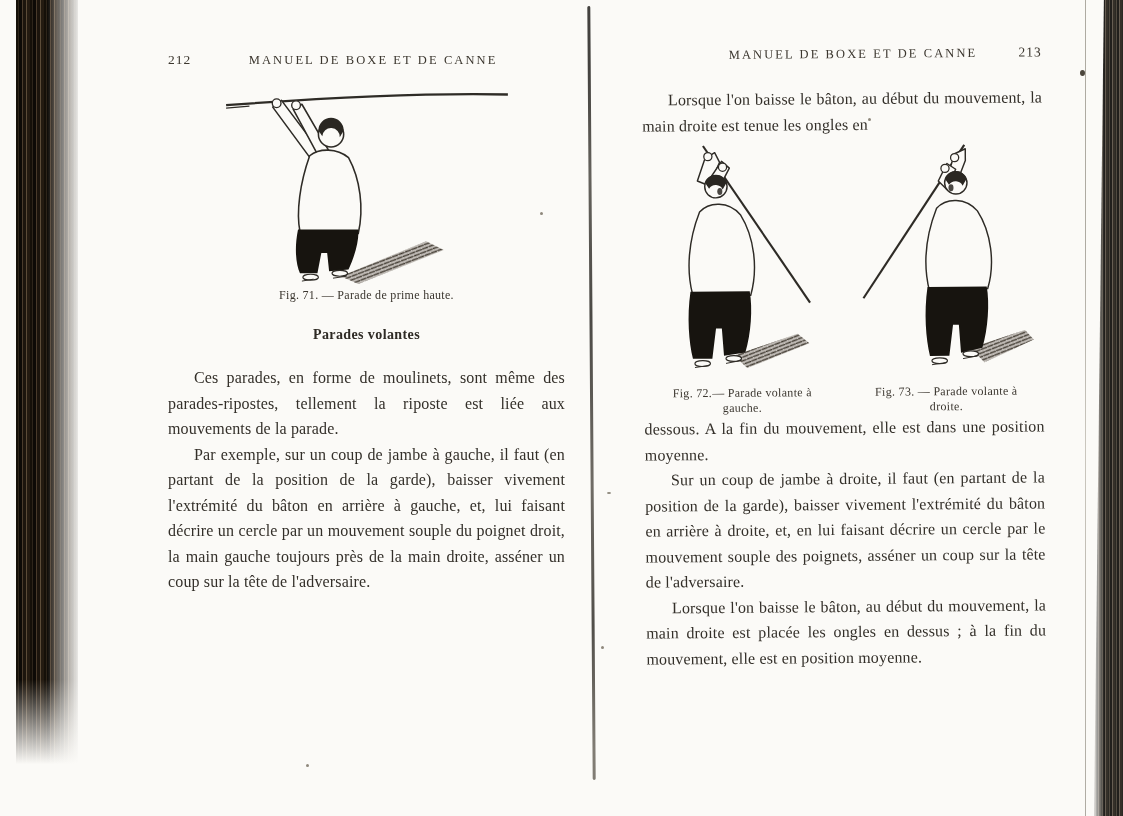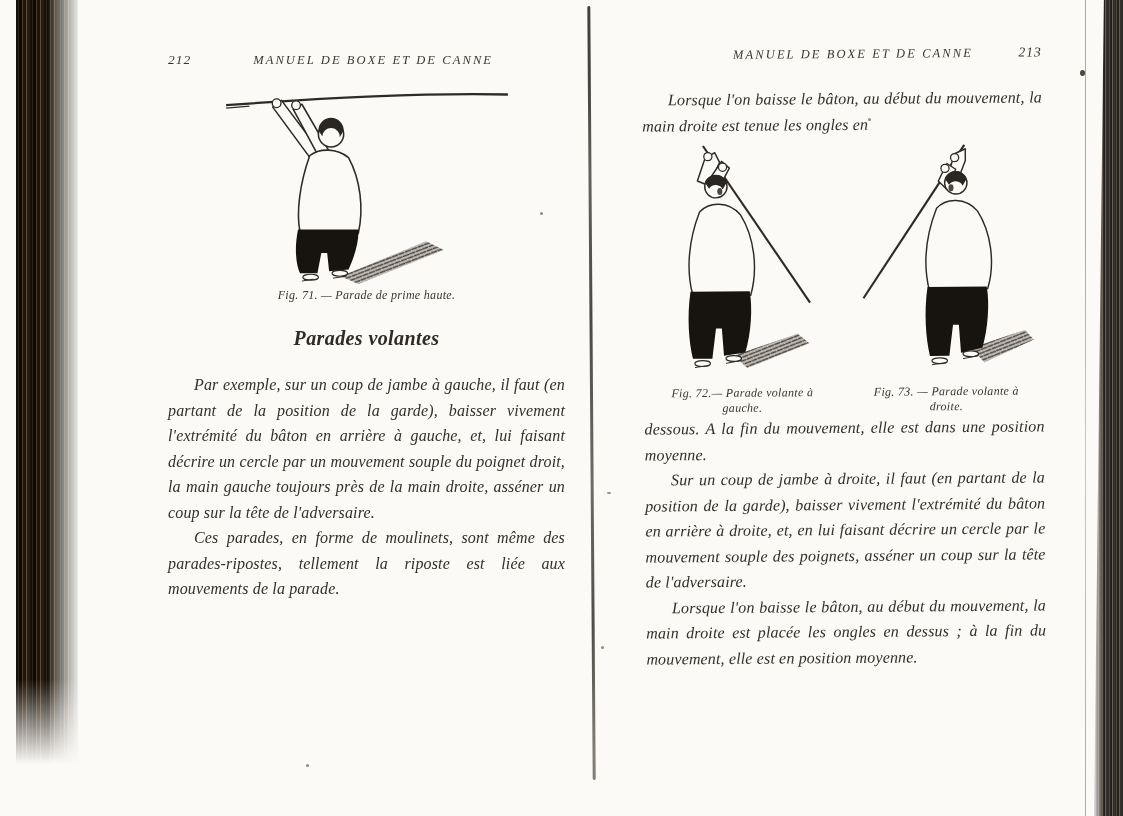--- a/index.html
+++ b/index.html
@@ -3,21 +3,21 @@
 <meta charset="utf-8">
 <style>
   html,body{margin:0;padding:0;}
   body{
     width:1123px;height:816px;overflow:hidden;
     background:#fdfdfc;
     font-family:"Liberation Serif","DejaVu Serif",serif;
     color:#332f29;
     position:relative;
   }
-  .scan{position:absolute;inset:0;background:#fbfaf7;font-style:italic;}
+  .scan{position:absolute;inset:0;background:#fbfaf7;}
 
   
   .edge-left{
     position:absolute;left:16px;top:0;width:62px;height:772px;
     background:
       linear-gradient(90deg, rgba(251,250,247,0) 0 50%, rgba(251,250,247,.45) 72%, rgba(251,250,247,.92) 100%),
       linear-gradient(180deg, rgba(251,250,247,0) 88%, #fbfaf7 99%),
       repeating-linear-gradient(90deg,#151009 0 2px,#2e251a 2px 3px,#0d0a06 3px 6px,#4a3b2b 6px 7px,#1c150d 7px 10px,#5c4c38 10px 11px,#241b11 11px 14px);
   }
   .gutter-line{
@@ -51,21 +51,21 @@
 
   p.body{
     font-size:16px;line-height:25.5px;margin:0;
     text-align:justify;letter-spacing:.15px;
   }
   p.indent{text-indent:26px;}
   .page-left p.first{margin-top:22px;}
   .page-right p.first{margin-top:24px;}
 
   .section-heading{
-    font-size:20px;font-weight:bold;text-align:center;
+    font-size:14px;font-weight:bold;text-align:center;
     margin:24px 0 22px;letter-spacing:.4px;color:#2e2a24;
   }
 
   figure{margin:0;text-align:center;}
   .fig-main{margin-top:10px;}
   figcaption{
     font-size:12px;line-height:15px;letter-spacing:.3px;color:#3a352e;margin-top:0;
   }
   .figs-row{display:flex;justify-content:space-between;margin-top:4px;}
   .figs-row figure{width:49%;}
@@ -125,22 +125,22 @@
 
         <ellipse cx="97" cy="205" rx="8" ry="3" fill="#fbfaf7" class="ink" stroke-width="1.2"></ellipse>
         <ellipse cx="127" cy="201" rx="8" ry="3" fill="#fbfaf7" class="ink" stroke-width="1.2"></ellipse>
         <path class="ink" d="M88 209 L100 207 M120 206 L134 204" stroke-width="1"></path>
       </svg>
       <figcaption>Fig. 71. — Parade de prime haute.</figcaption>
     </figure>
 
     <h2 class="section-heading">Parades volantes</h2>
 
+    <p class="body indent">Ces parades, en forme de moulinets, sont même des parades-ripostes, tellement la riposte est liée aux mouvements de la parade.</p>
     <p class="body indent">Par exemple, sur un coup de jambe à gauche, il faut (en partant de la position de la garde), baisser vivement l'extrémité du bâton en arrière à gauche, et, lui faisant décrire un cercle par un mouvement souple du poignet droit, la main gauche toujours près de la main droite, asséner un coup sur la tête de l'adversaire.</p>
-    <p class="body indent">Ces parades, en forme de moulinets, sont même des parades-ripostes, tellement la riposte est liée aux mouvements de la parade.</p>
   </div>
 
   <div class="page page-right">
     <div class="page-header">
       <span class="title">MANUEL DE BOXE ET DE CANNE</span>
       <span class="pnum">213</span>
     </div>
 
     <p class="body indent first">Lorsque l'on baisse le bâton, au début du mouvement, la main droite est tenue les ongles en</p>
 

